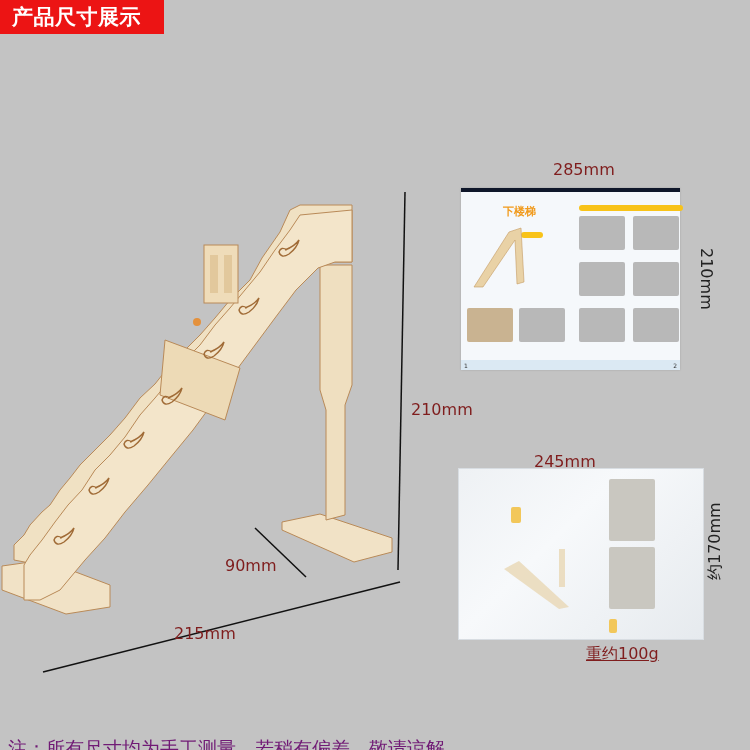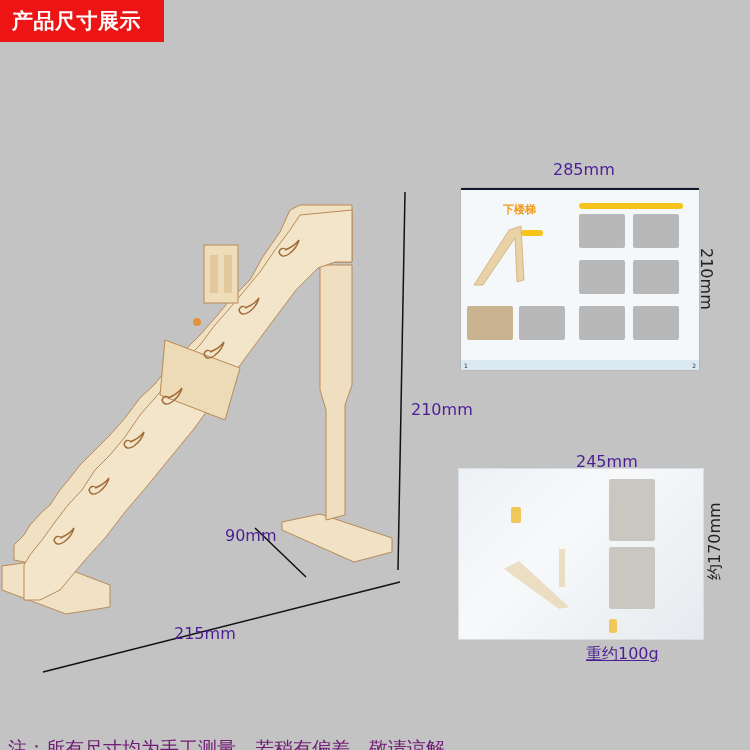--- a/index.html
+++ b/index.html
@@ -2,33 +2,33 @@
 <html><head>
 <meta charset="utf-8">
 <style>
   html, body { margin: 0; padding: 0; }
   body {
     width: 750px; height: 750px; position: relative; overflow: hidden;
     background: #c3c3c3;
     font-family: "DejaVu Sans", "Liberation Sans", sans-serif;
   }
   .title-banner {
-    position: absolute; left: 0; top: 0; width: 164px; height: 42px;
+    position: absolute; left: 0; top: 0; width: 164px; height: 34px;
     background: #ec1414; color: #fff; font-size: 21px; font-weight: bold;
     display: flex; align-items: center; padding-left: 12px; box-sizing: border-box;
     letter-spacing: 0.5px;
   }
-  .dim { position: absolute; color: #4c1d95; font-size: 16px; white-space: nowrap; }
+  .dim { position: absolute; color: #7f1d1d; font-size: 16px; white-space: nowrap; }
   .dim-vert { position: absolute; color: #222; font-size: 16px; white-space: nowrap; transform: rotate(90deg); transform-origin: left top; }
   .dim-vert-ccw { position: absolute; color: #222; font-size: 16px; white-space: nowrap; transform: rotate(-90deg); transform-origin: left top; }
   .note { position: absolute; left: 8px; top: 736px; color: #701a75; font-size: 19px; white-space: nowrap; }
   svg.art { position: absolute; left: 0; top: 0; }
   .booklet {
-    position: absolute; left: 461px; top: 188px; width: 238px; height: 182px;
-    background: #f5f8fb; border-top: 2px solid #0f172a; box-sizing: border-box;
+    position: absolute; left: 461px; top: 188px; width: 219px; height: 182px;
+    background: #f5f8fb; border-top: 4px solid #0f172a; box-sizing: border-box;
     box-shadow: 0 0 2px rgba(0,0,0,0.15);
   }
   .booklet .b-title {
     position: absolute; left: 42px; top: 12px; color: #f19b1e; font-size: 11px; font-weight: bold;
   }
   .booklet .yel {
     position: absolute; background: #f8c319; border-radius: 3px; height: 6px;
   }
   .booklet .ph {
     position: absolute; background: #b8b8b8; border-radius: 2px;
@@ -78,21 +78,21 @@
     <path d="M95,488 q10,-4 14,-10 q-2,8 -10,14 q-8,5 -10,-2 q2,-6 8,-2"></path>
     <path d="M60,538 q10,-4 14,-10 q-2,8 -10,14 q-8,5 -10,-2 q2,-6 8,-2"></path>
   </g>
 
   <line x1="405" y1="192" x2="398" y2="570" stroke="#111" stroke-width="1.5"></line>
   <line x1="43" y1="672" x2="400" y2="582" stroke="#111" stroke-width="1.5"></line>
   <line x1="255" y1="528" x2="306" y2="577" stroke="#111" stroke-width="1.5"></line>
 </svg>
 
 <div class="dim" style="left:411px; top:400px;">210mm</div>
-<div class="dim" style="left:225px; top:526px;">90mm</div>
+<div class="dim" style="left:225px; top:556px;">90mm</div>
 <div class="dim" style="left:174px; top:624px;">215mm</div>
 
 <div class="dim" style="left:553px; top:160px;">285mm</div>
 <div class="booklet">
   <div class="b-title">下楼梯</div>
   <div class="yel" style="left:118px; top:13px; width:104px;"></div>
   <div class="yel" style="left:60px; top:40px; width:22px;"></div>
   <svg style="position:absolute;left:8px;top:30px" width="60" height="70">
     <polygon points="5,65 40,10 52,6 55,60 48,62 46,18 14,65" fill="#e9d2a6" stroke="#c49a62" stroke-width="0.6"></polygon>
   </svg>
@@ -103,21 +103,21 @@
   <div class="ph" style="left:118px; top:116px; width:46px; height:34px;"></div>
   <div class="ph" style="left:172px; top:116px; width:46px; height:34px;"></div>
   <div class="ph" style="left:6px; top:116px; width:46px; height:34px; background:#c9b391;"></div>
   <div class="ph" style="left:58px; top:116px; width:46px; height:34px;"></div>
   <div class="footer"></div>
   <div class="pg" style="left:3px;">1</div>
   <div class="pg" style="right:3px;">2</div>
 </div>
 <div class="dim-vert" style="left:716px; top:248px;">210mm</div>
 
-<div class="dim" style="left:576px; top:452px;">245mm</div>
+<div class="dim" style="left:534px; top:452px;">245mm</div>
 <div class="bag">
   <div class="ph" style="left:150px; top:10px; width:46px; height:62px;"></div>
   <div class="ph" style="left:150px; top:78px; width:46px; height:62px;"></div>
   <div class="yel" style="left:52px; top:38px; width:10px; height:16px;"></div>
   <div class="yel" style="left:150px; top:150px; width:8px; height:14px;"></div>
   <svg style="position:absolute;left:40px;top:80px" width="90" height="70">
     <polygon points="5,20 60,60 70,58 20,12" fill="#e9d7b4" opacity="0.8"></polygon>
     <rect x="60" y="0" width="6" height="38" fill="#e9d7b4" opacity="0.8"></rect>
   </svg>
 </div>

